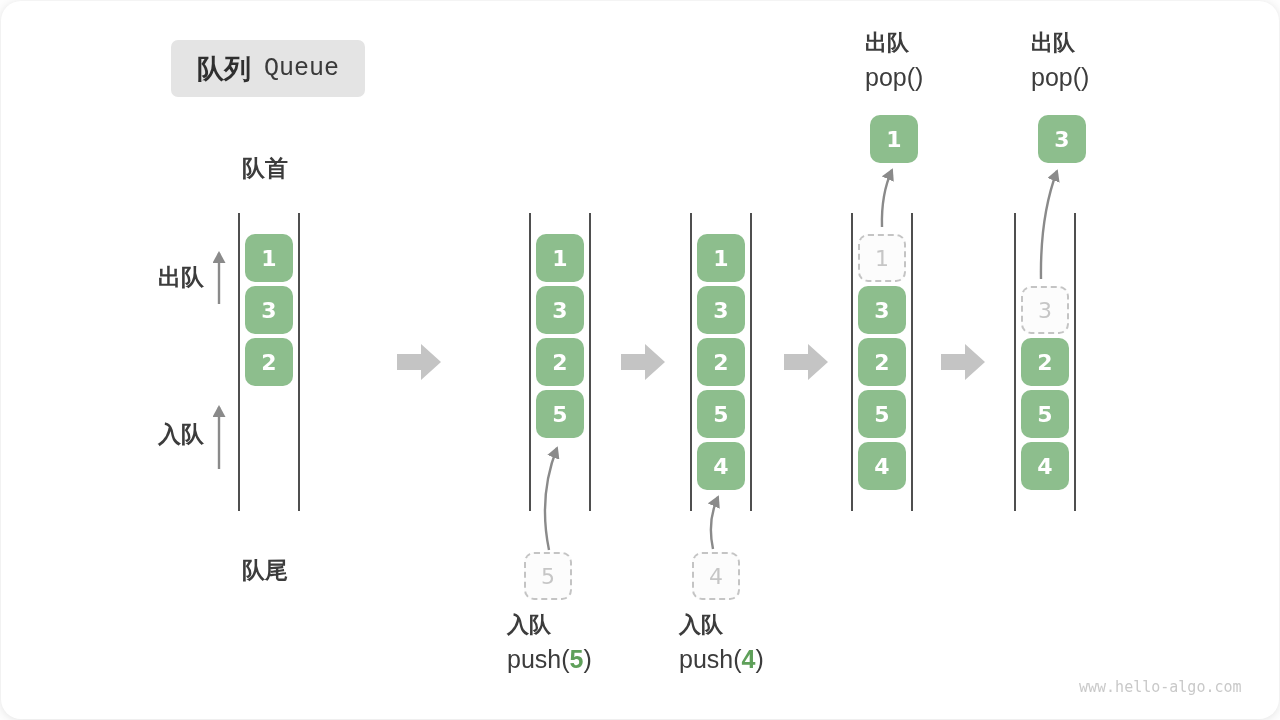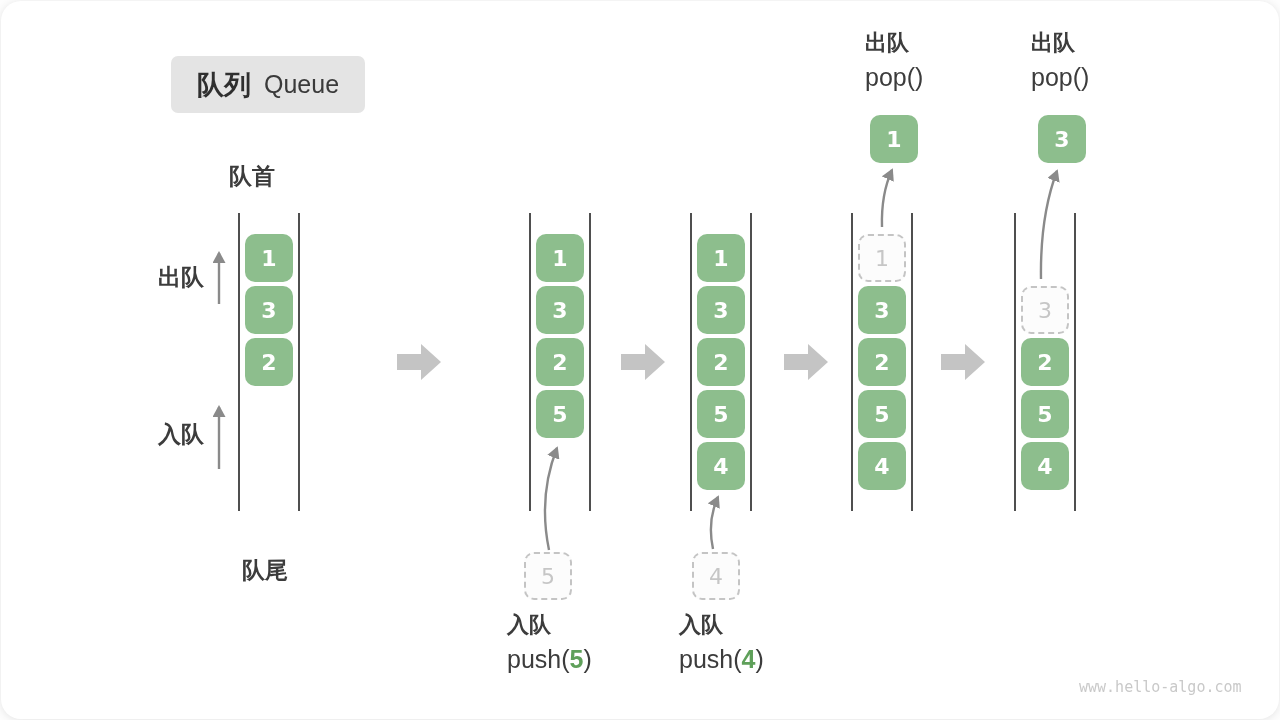--- a/index.html
+++ b/index.html
@@ -2,29 +2,29 @@
 <html><head>
 <meta charset="utf-8">
 <style>
   html,body{margin:0;padding:0;width:1280px;height:720px;background:#fdfdfd;overflow:hidden;}
   #card{
     position:absolute;inset:1px;background:#ffffff;border-radius:20px;
     box-shadow:0 1px 8px rgba(0,0,0,0.10);
   }
   #scene{position:absolute;inset:0;font-family:"Liberation Sans",sans-serif;}
   .zh{font-family:"Liberation Sans",sans-serif;font-weight:bold;color:#3c3c3c;}
-  .mono{font-family:Liberation Sans, sans-serif;color:#3c3c3c;}
+  .mono{font-family:Liberation Mono, monospace;color:#3c3c3c;}
   #title-box{
-    position:absolute;left:170px;top:55px;height:57px;padding:0 26px;
+    position:absolute;left:170px;top:39px;height:57px;padding:0 26px;
     background:#e4e4e4;border-radius:7px;display:inline-flex;align-items:center;gap:13px;
   }
   #title-zh{font-size:27px;font-weight:bold;color:#2f2f2f;}
   #title-en{font-size:25px;color:#3a3a3a;}
   .side-label{position:absolute;font-size:23px;}
-  #label-front{left:228px;top:152px;margin-top:8px;}
+  #label-front{left:241px;top:152px;}
   #label-rear{left:241px;top:554px;}
   #label-dequeue{left:157px;top:261px;}
   #label-enqueue{left:157px;top:418px;}
   .col-line{position:absolute;width:2px;background:#4f4f4f;}
   .qbox{
     position:absolute;width:48px;height:48px;border-radius:10px;
     background:#8dbe8d;color:#ffffff;display:flex;align-items:center;justify-content:center;
     font-family:"DejaVu Sans",sans-serif;font-weight:bold;font-size:22px;box-sizing:border-box;
   }
   .qbox.dashed{

